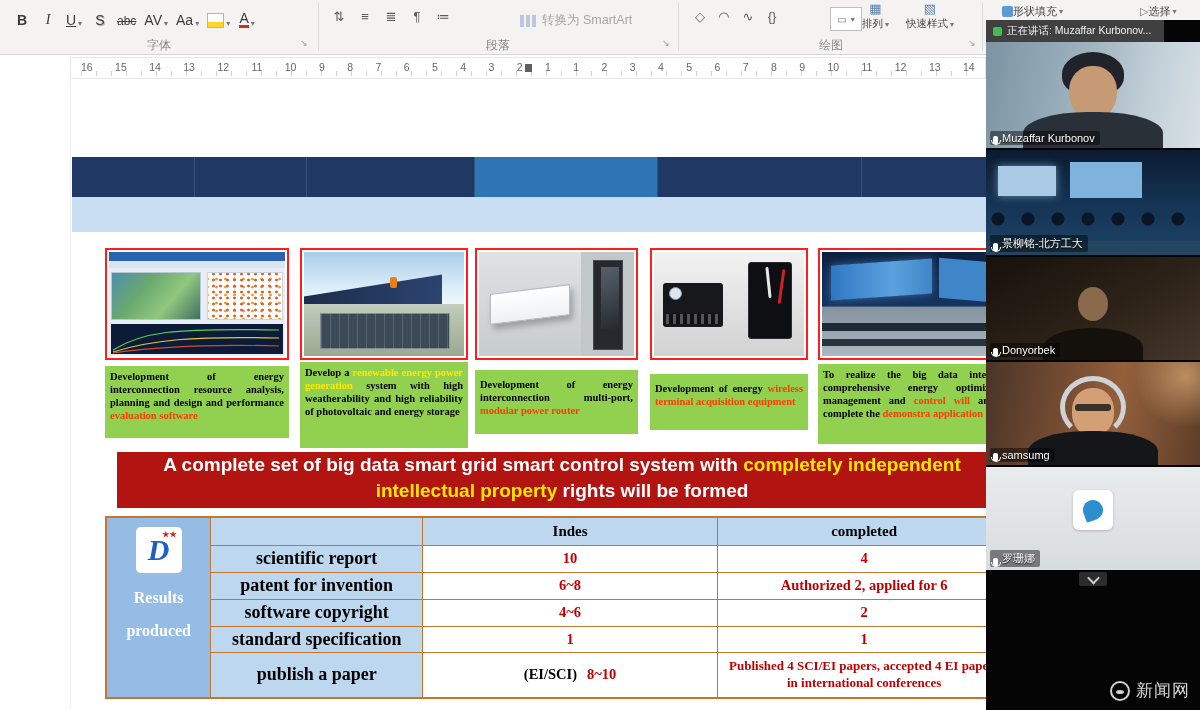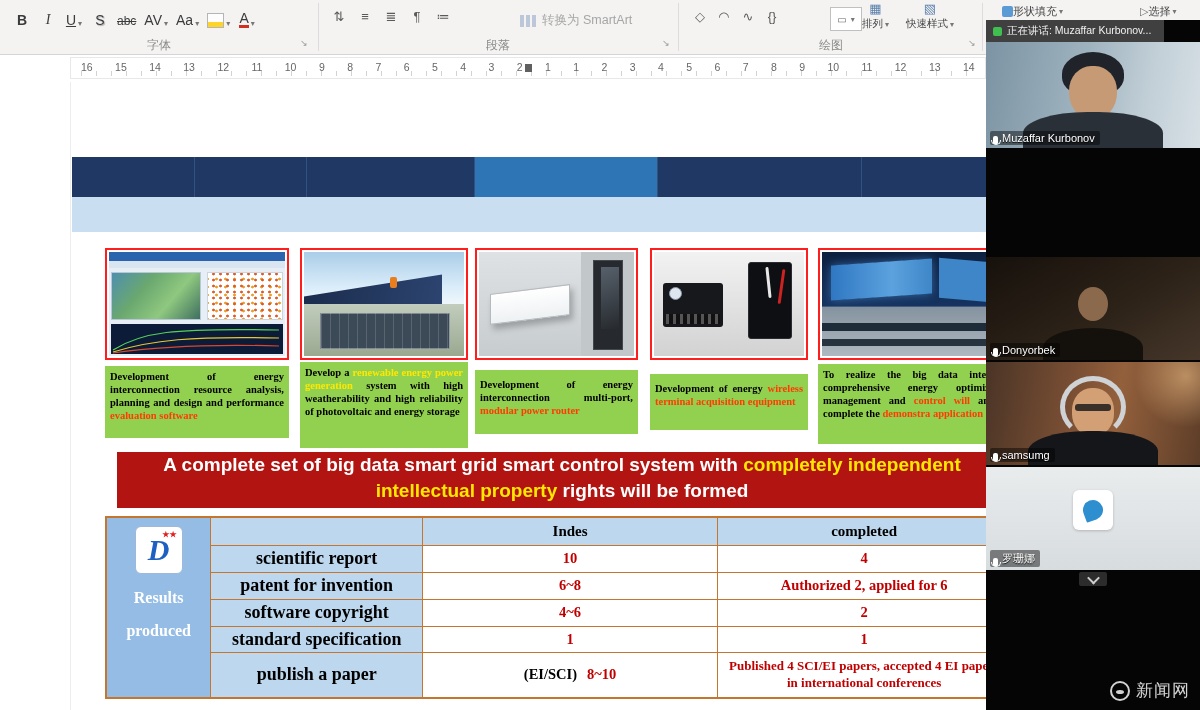--- a/index.html
+++ b/index.html
@@ -489,20 +489,32 @@
       <div class="t1-hair"></div>
       <div class="t1-face"></div>
       <div class="t1-body"></div>
     </div>
     <div class="vlabel">
       <span class="mic"></span>
       <span>Muzaffar Kurbonov</span>
     </div>
   </div>
 
+  <div class="tile" style="top:130px;height:105px">
+    <div class="art t2-art">
+      <div class="t2-screen1"></div>
+      <div class="t2-screen2"></div>
+      <div class="t2-people"></div>
+      <div class="t2-table"></div>
+    </div>
+    <div class="vlabel">
+      <span class="mic"></span>
+      <span>景柳铭-北方工大</span>
+    </div>
+  </div>
 
   <div class="tile" style="top:342px;height:103px">
     <div class="art t4-art">
       <div class="t4-glow"></div>
       <div class="t4-phones"></div>
       <div class="t4-face"></div>
       <div class="t4-glasses"></div>
       <div class="t4-body"></div>
     </div>
     <div class="vlabel">

